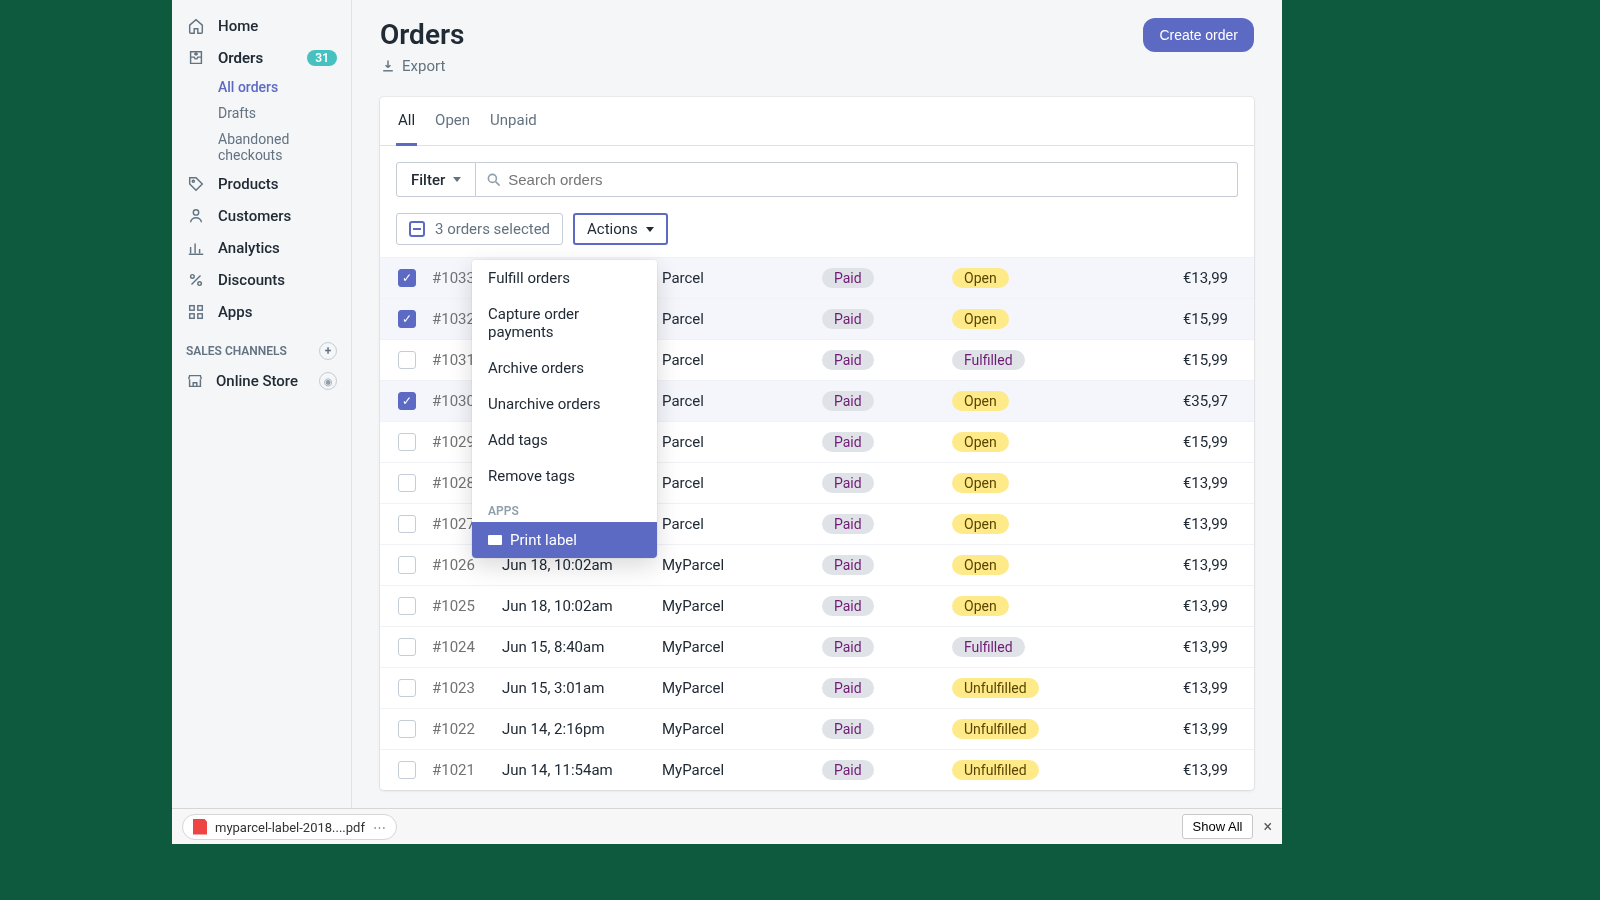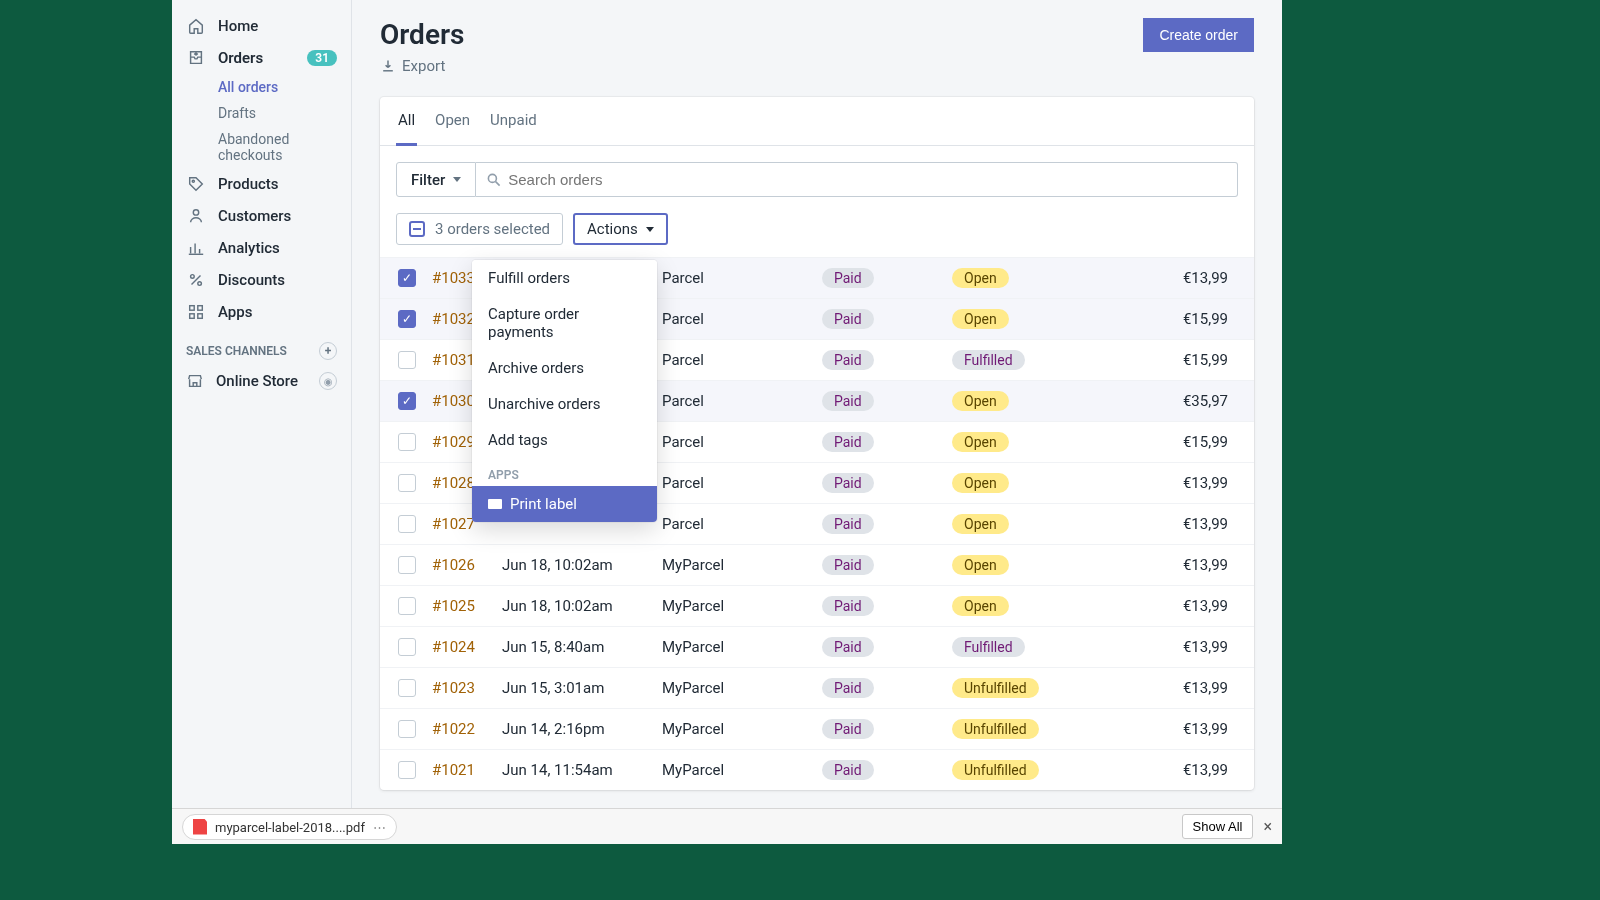--- a/index.html
+++ b/index.html
@@ -81,21 +81,21 @@
     overflow:hidden;
     position:relative;
   }
   .page-head { display:flex; align-items:flex-start;}
   .page-title { font-size:28px; font-weight:600;}
   .create-btn {
     margin-left:auto;
     background:#5c6ac4;
     color:#fff;
     border:none;
-    border-radius:0;
+    border-radius:12px;
     padding:9px 16px;
     font-size:14px;
     font-weight:500;
     cursor:pointer;
   }
   .export-row { display:flex; align-items:center; gap:6px; color:#637381; margin-top:6px; cursor:pointer;}
   .export-row svg{color:#637381;}
   .card {
     margin-top:22px;
     background:#fff;
@@ -147,21 +147,21 @@
     font-size:15px;
   }
   .row.selected{background:#f5f6fb;}
   .chk {
     width:18px;height:18px;border:1px solid #c4cdd5;border-radius:3px;
     margin-left:12px;display:flex;align-items:center;justify-content:center;
     background:#fff;
   }
   .chk.checked{background:#5c6ac4;border-color:#5c6ac4;}
   .chk.checked::after{content:"✓";color:#fff;font-size:12px;line-height:1;}
-  .order-id{color:#a16207;cursor:pointer;}
+  .order-id{color:#737373;cursor:pointer;}
   .pill{display:inline-block;padding:2px 12px;border-radius:12px;font-size:14px;}
   .pill.grey{background:#dfe3e8;color:#701a75;}
   .pill.yellow{background:#ffea8a;color:#594500;}
   .amount{text-align:right;padding-right:20px;}
   
   .dropdown {
     position:absolute;
     left:120px;
     top:260px;
     width:185px;
@@ -455,20 +455,21 @@
           </div>
         </div>
     </div>
 
     <div class="dropdown">
       <div class="dd-item">Fulfill orders</div>
       <div class="dd-item">Capture order payments</div>
       <div class="dd-item">Archive orders</div>
       <div class="dd-item">Unarchive orders</div>
       <div class="dd-item">Add tags</div>
+      <div class="dd-item">Remove tags</div>
       <div class="dd-head">APPS</div>
       <div class="dd-item highlight">
         <span class="lbl-icon"></span>
         <span>Print label</span>
       </div>
     </div>
   </div>
 </div>
 
 <div class="dlbar">

